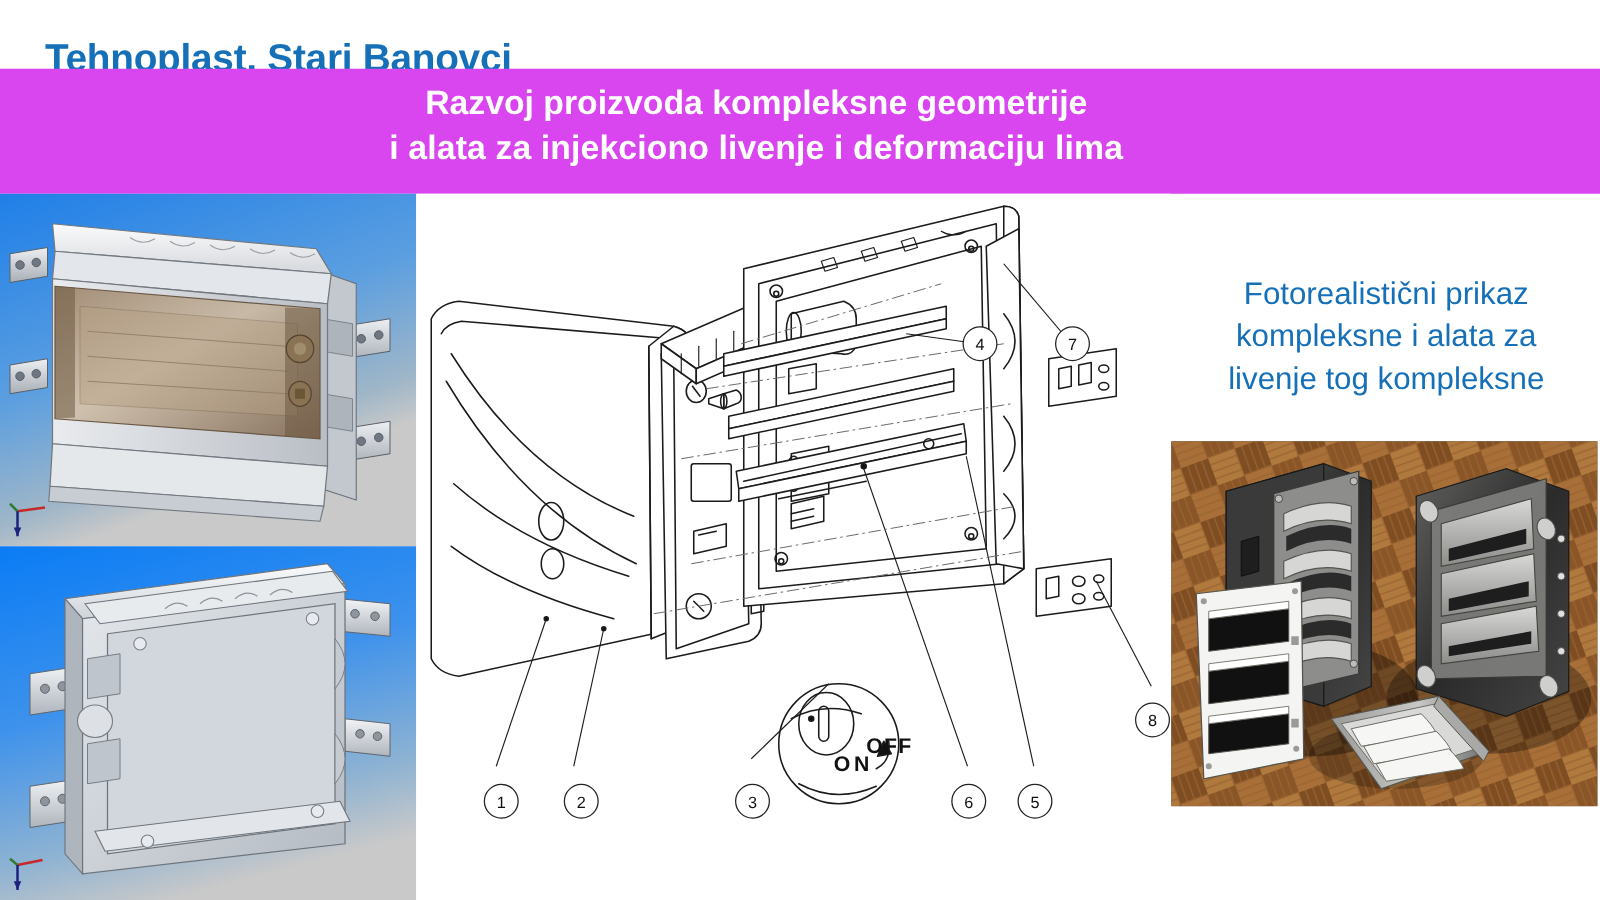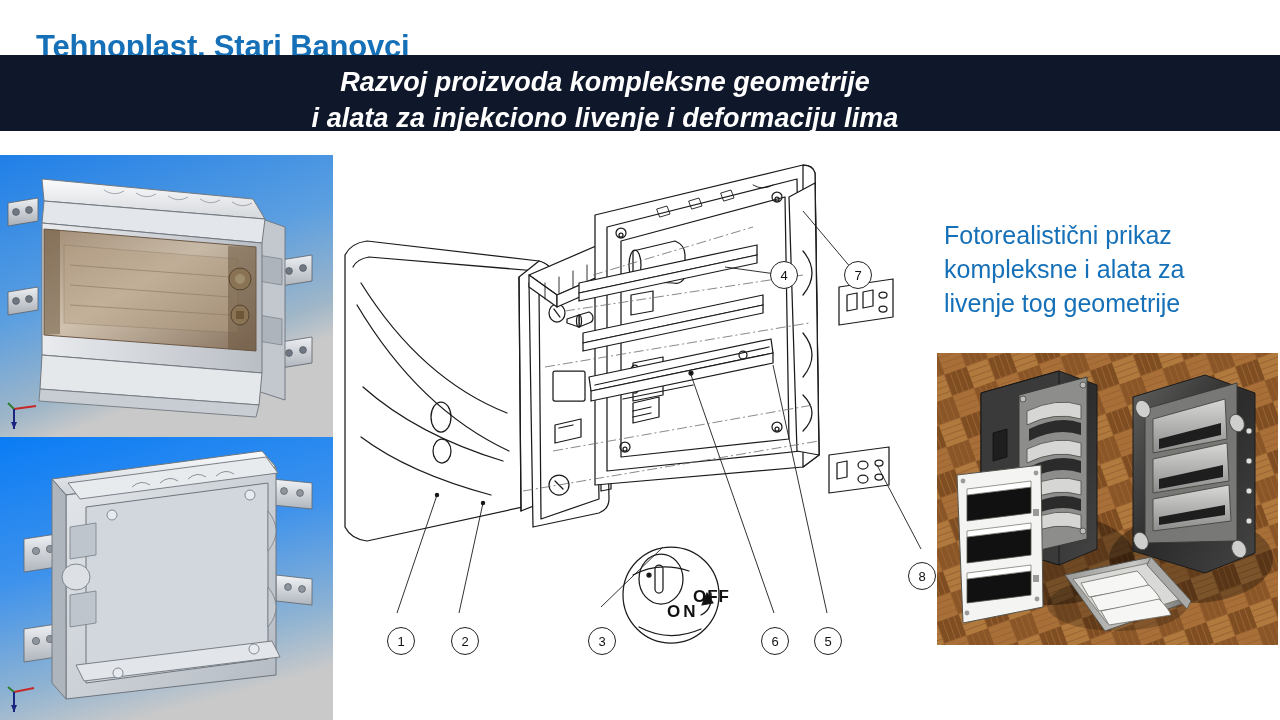--- a/index.html
+++ b/index.html
@@ -9,23 +9,22 @@
   }
   .slide{position:absolute;inset:0;}
 
   
   .company-title{
     position:absolute;left:36px;top:10px;
     font-size:31px;font-weight:bold;color:#1570B8;
     letter-spacing:-0.2px;white-space:nowrap;margin-top:19px;
   }
   .title-band{
-    position:absolute;left:0;top:55px;width:1280px;height:76px;
-    background:#0f172a;
-    font-style:italic;
+    position:absolute;left:0;top:55px;width:1280px;height:100px;
+    background:#d946ef;
   }
   .title-band .band-text{
     position:absolute;left:0;top:9px;width:1280px;
     text-align:center;color:#ffffff;font-weight:bold;
     font-size:27px;line-height:36px;
     transform:translateX(-35px);
   }
   .title-band .band-text .l2{letter-spacing:0.1px;}
 
   
@@ -43,21 +42,21 @@
   .tech-wrap{position:absolute;left:333px;top:155px;width:604px;height:565px;background:#fff;}
   .tech-svg{position:absolute;left:0;top:0;}
 
   .callout{position:absolute;width:26px;height:26px;border-radius:50%;
     border:1.2px solid #222;background:#fff;color:#111;
     font-size:13px;display:flex;align-items:center;justify-content:center;}
 
   
   .caption{
     position:absolute;left:944px;top:218px;width:330px;
-    color:#1570B8;font-size:25px;line-height:34px;
+    text-align:center;color:#1570B8;font-size:25px;line-height:34px;
   }
 
   
   .photo{
     position:absolute;left:937px;top:353px;width:341px;height:292px;
     overflow:hidden;background:#6B4526;
   }
   .photo .floor{position:absolute;inset:0;}
 </style>
 </head>
@@ -412,21 +411,21 @@
         <span>8</span>
       </div>
 
     <div style="position:absolute;left:360px;top:432px;font-size:17px;font-weight:bold;color:#111;letter-spacing:1px;">OFF</div>
     <div style="position:absolute;left:318px;top:447px;font-size:17px;font-weight:bold;color:#111;letter-spacing:3px;margin-left:16px;">ON</div>
   </div>
 
   <div class="caption">
     <div>Fotorealistični prikaz</div>
     <div>kompleksne  i alata za</div>
-    <div>livenje tog geometrije</div>
+    <div>livenje tog kompleksne</div>
   </div>
 
   <div class="photo">
     <svg class="floor" viewBox="0 0 341 292" preserveAspectRatio="none">
       <defs>
         <pattern id="parq" width="46" height="46" patternUnits="userSpaceOnUse" patternTransform="rotate(-20)">
           <rect width="46" height="46" fill="#9A6331"></rect>
           <g fill="#A86F38">
             <rect x="0" y="0" width="22" height="5"></rect>
             <rect x="0" y="6" width="22" height="5"></rect>

